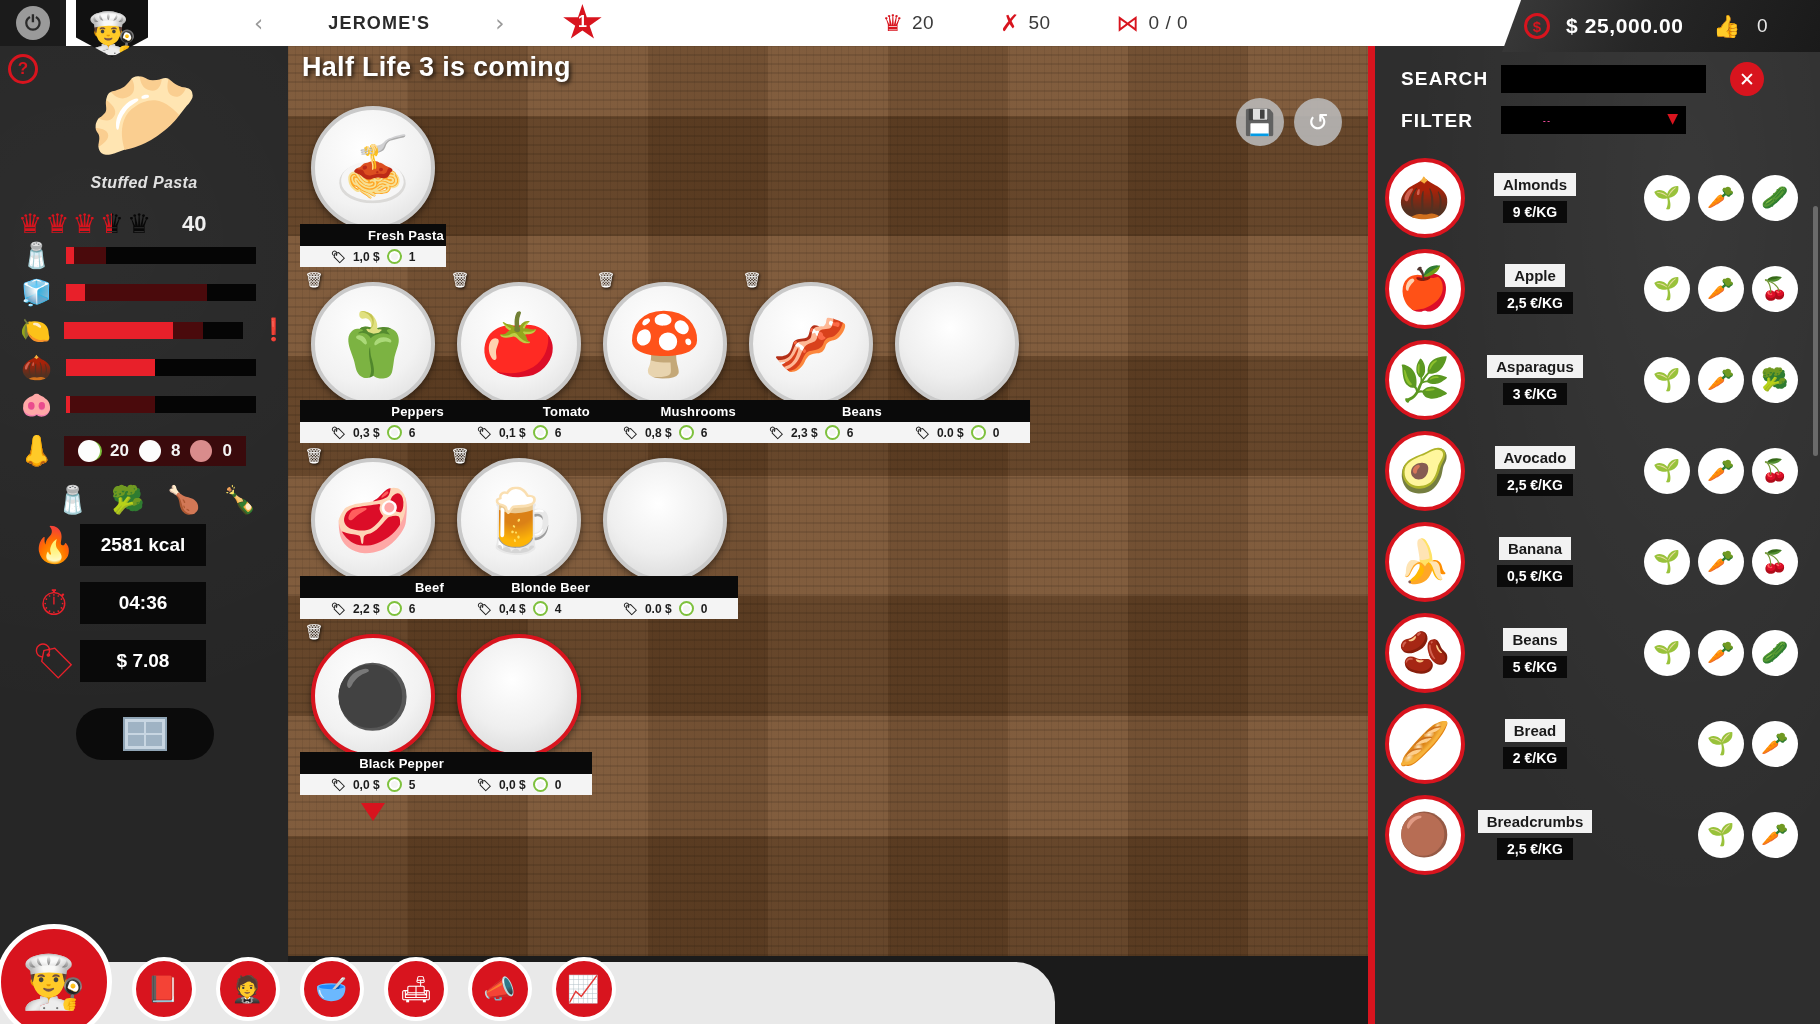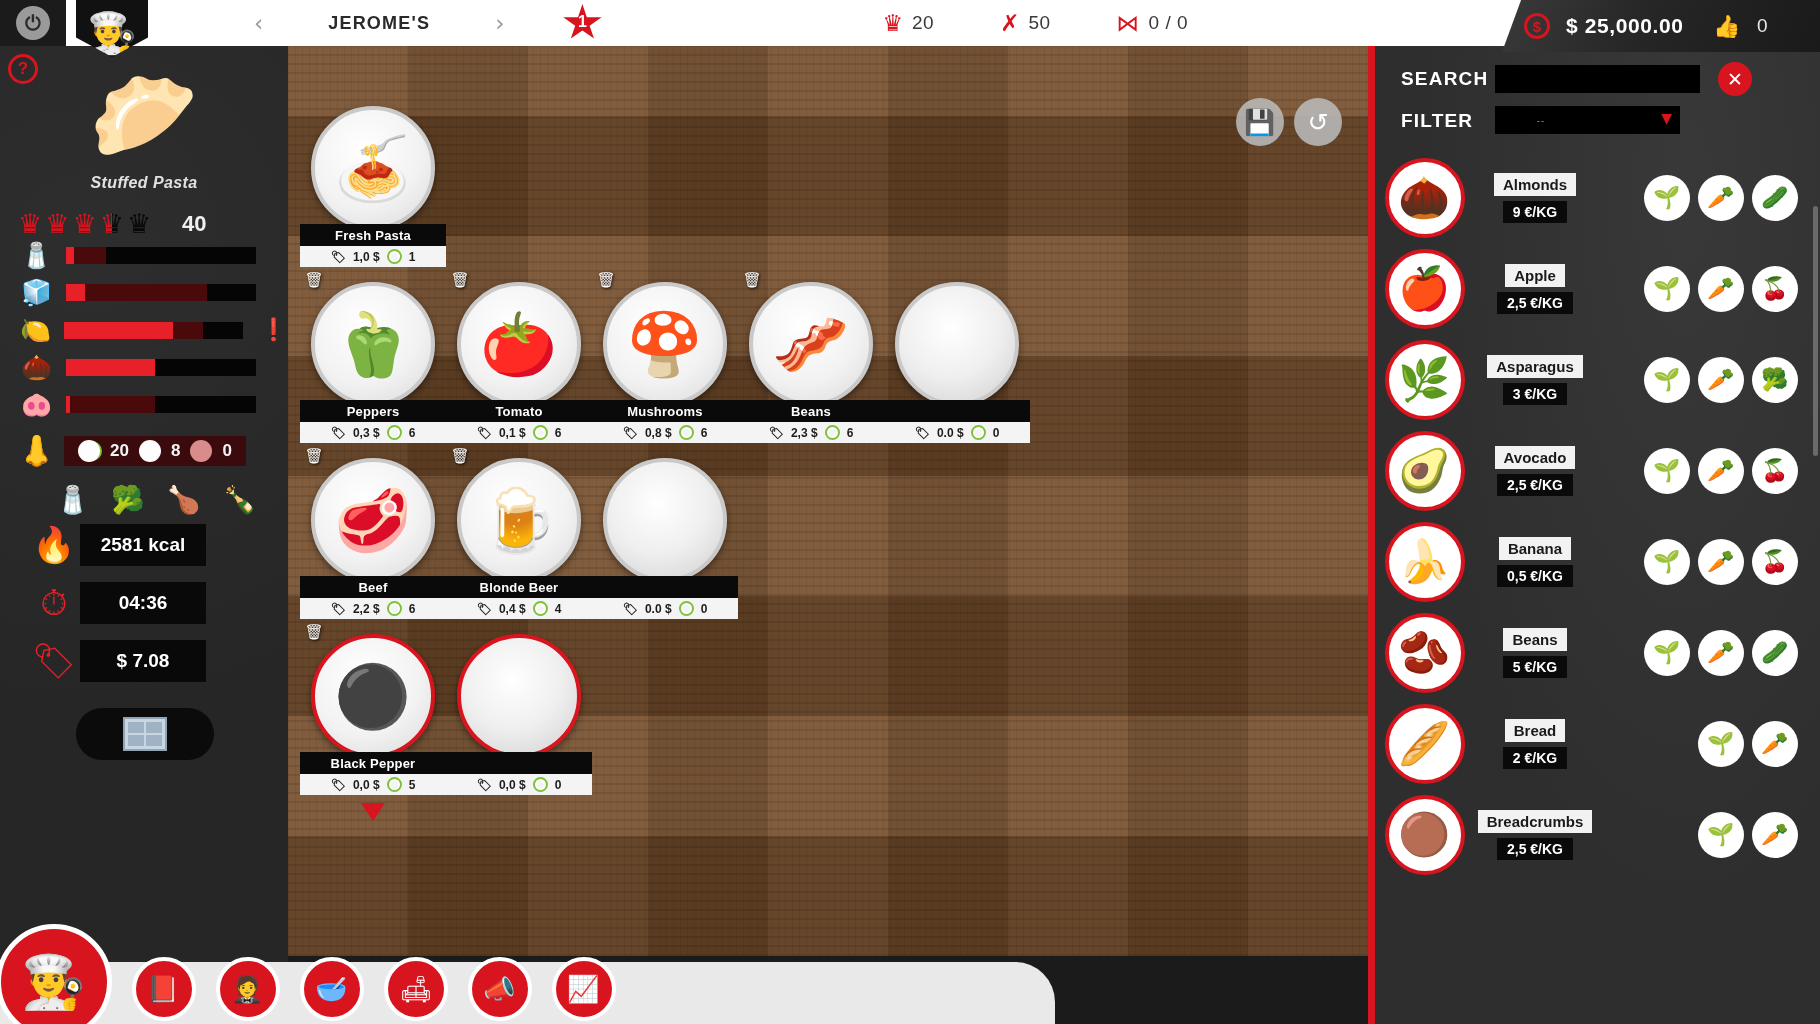--- a/index.html
+++ b/index.html
@@ -174,21 +174,21 @@
     background:radial-gradient(circle at 42% 34%,#ffffff 0%,#f2f2f2 56%,#d9d9d9 100%);
     border:4px solid #c9c9c9;box-shadow:0 3px 7px rgba(0,0,0,.45);
     display:flex;align-items:center;justify-content:center;font-size:62px;
     overflow:hidden;position:relative;
   }
   .slot .disc.empty{
     background:radial-gradient(circle at 44% 36%,#ffffff 0%,#efefef 50%,#cfcfcf 100%);
   }
   .slot .disc.hl{ border-color:#d8141e;}
   .name-tag{
-    background:#0a0a0a;color:#fff;font-size:13px;font-weight:bold;text-align:center;
+    background:#0a0a0a;color:#fff;font-size:13px;font-weight:bold;text-align:right;
     padding:4px 2px 3px;margin-top:-6px;position:relative;z-index:3;letter-spacing:.2px;
   }
   .info-tag{
     background:#f4f4f4;color:#1c1c1c;font-size:12px;font-weight:bold;
     display:flex;align-items:center;justify-content:center;gap:7px;padding:3px 2px;
   }
   .tag-ico{ font-size:12px;font-family:"DejaVu Sans",sans-serif;}
   .ring{ width:15px;height:15px;border-radius:50%;border:2px solid #7ec13d;
      box-shadow:inset 0 0 0 2px #fff;}
   .trash{
@@ -203,21 +203,21 @@
   }
 
   
   #shop{
     position:absolute;right:0;top:46px;width:452px;height:978px;
     background:#2e2e2e;
     background-image:radial-gradient(ellipse at 70% 15%,rgba(255,255,255,.05),transparent 62%);
     border-left:7px solid #d8141e;z-index:20;overflow:hidden;
   }
   #shop-head{ padding:16px 0 0 0;}
-  .shop-row{ display:flex;align-items:center;gap:8px;padding:0 0 10px 26px;}
+  .shop-row{ display:flex;align-items:center;gap:14px;padding:0 0 10px 26px;}
   .shop-lbl{ color:#fff;font-size:19px;font-weight:bold;letter-spacing:1.2px;width:86px;}
   #search-input{
     width:205px;height:28px;background:#000;border:none;outline:none;color:#fff;
     font-size:15px;padding:0 8px;font-family:"Liberation Sans",sans-serif;
   }
   #close-shop{
     width:34px;height:34px;border-radius:50%;background:#d8141e;color:#fff;
     display:flex;align-items:center;justify-content:center;font-size:19px;
     font-weight:bold;margin-left:10px;cursor:pointer;font-family:"DejaVu Sans",sans-serif;
   }
@@ -382,20 +382,21 @@
     <span class="stove-plate">
       <i></i>
         <i></i>
         <i></i>
         <i></i>
     </span>
   </div>
 </div>
 
 <div id="board">
+  <div id="board-title">Half Life 3 is coming</div>
   <div class="board-tool" id="tool-save">💾</div>
   <div class="board-tool" id="tool-reset">↺</div>
   <div id="slot-container">
       <div class="slot" style="left: 12px; top: 60px;">
         <div class="disc">🍝</div>
         <div class="name-tag">Fresh Pasta</div>
         <div class="info-tag">
           <span class="tag-ico">🏷</span>
           <span>1,0 $</span>
           <span class="ring"></span>

